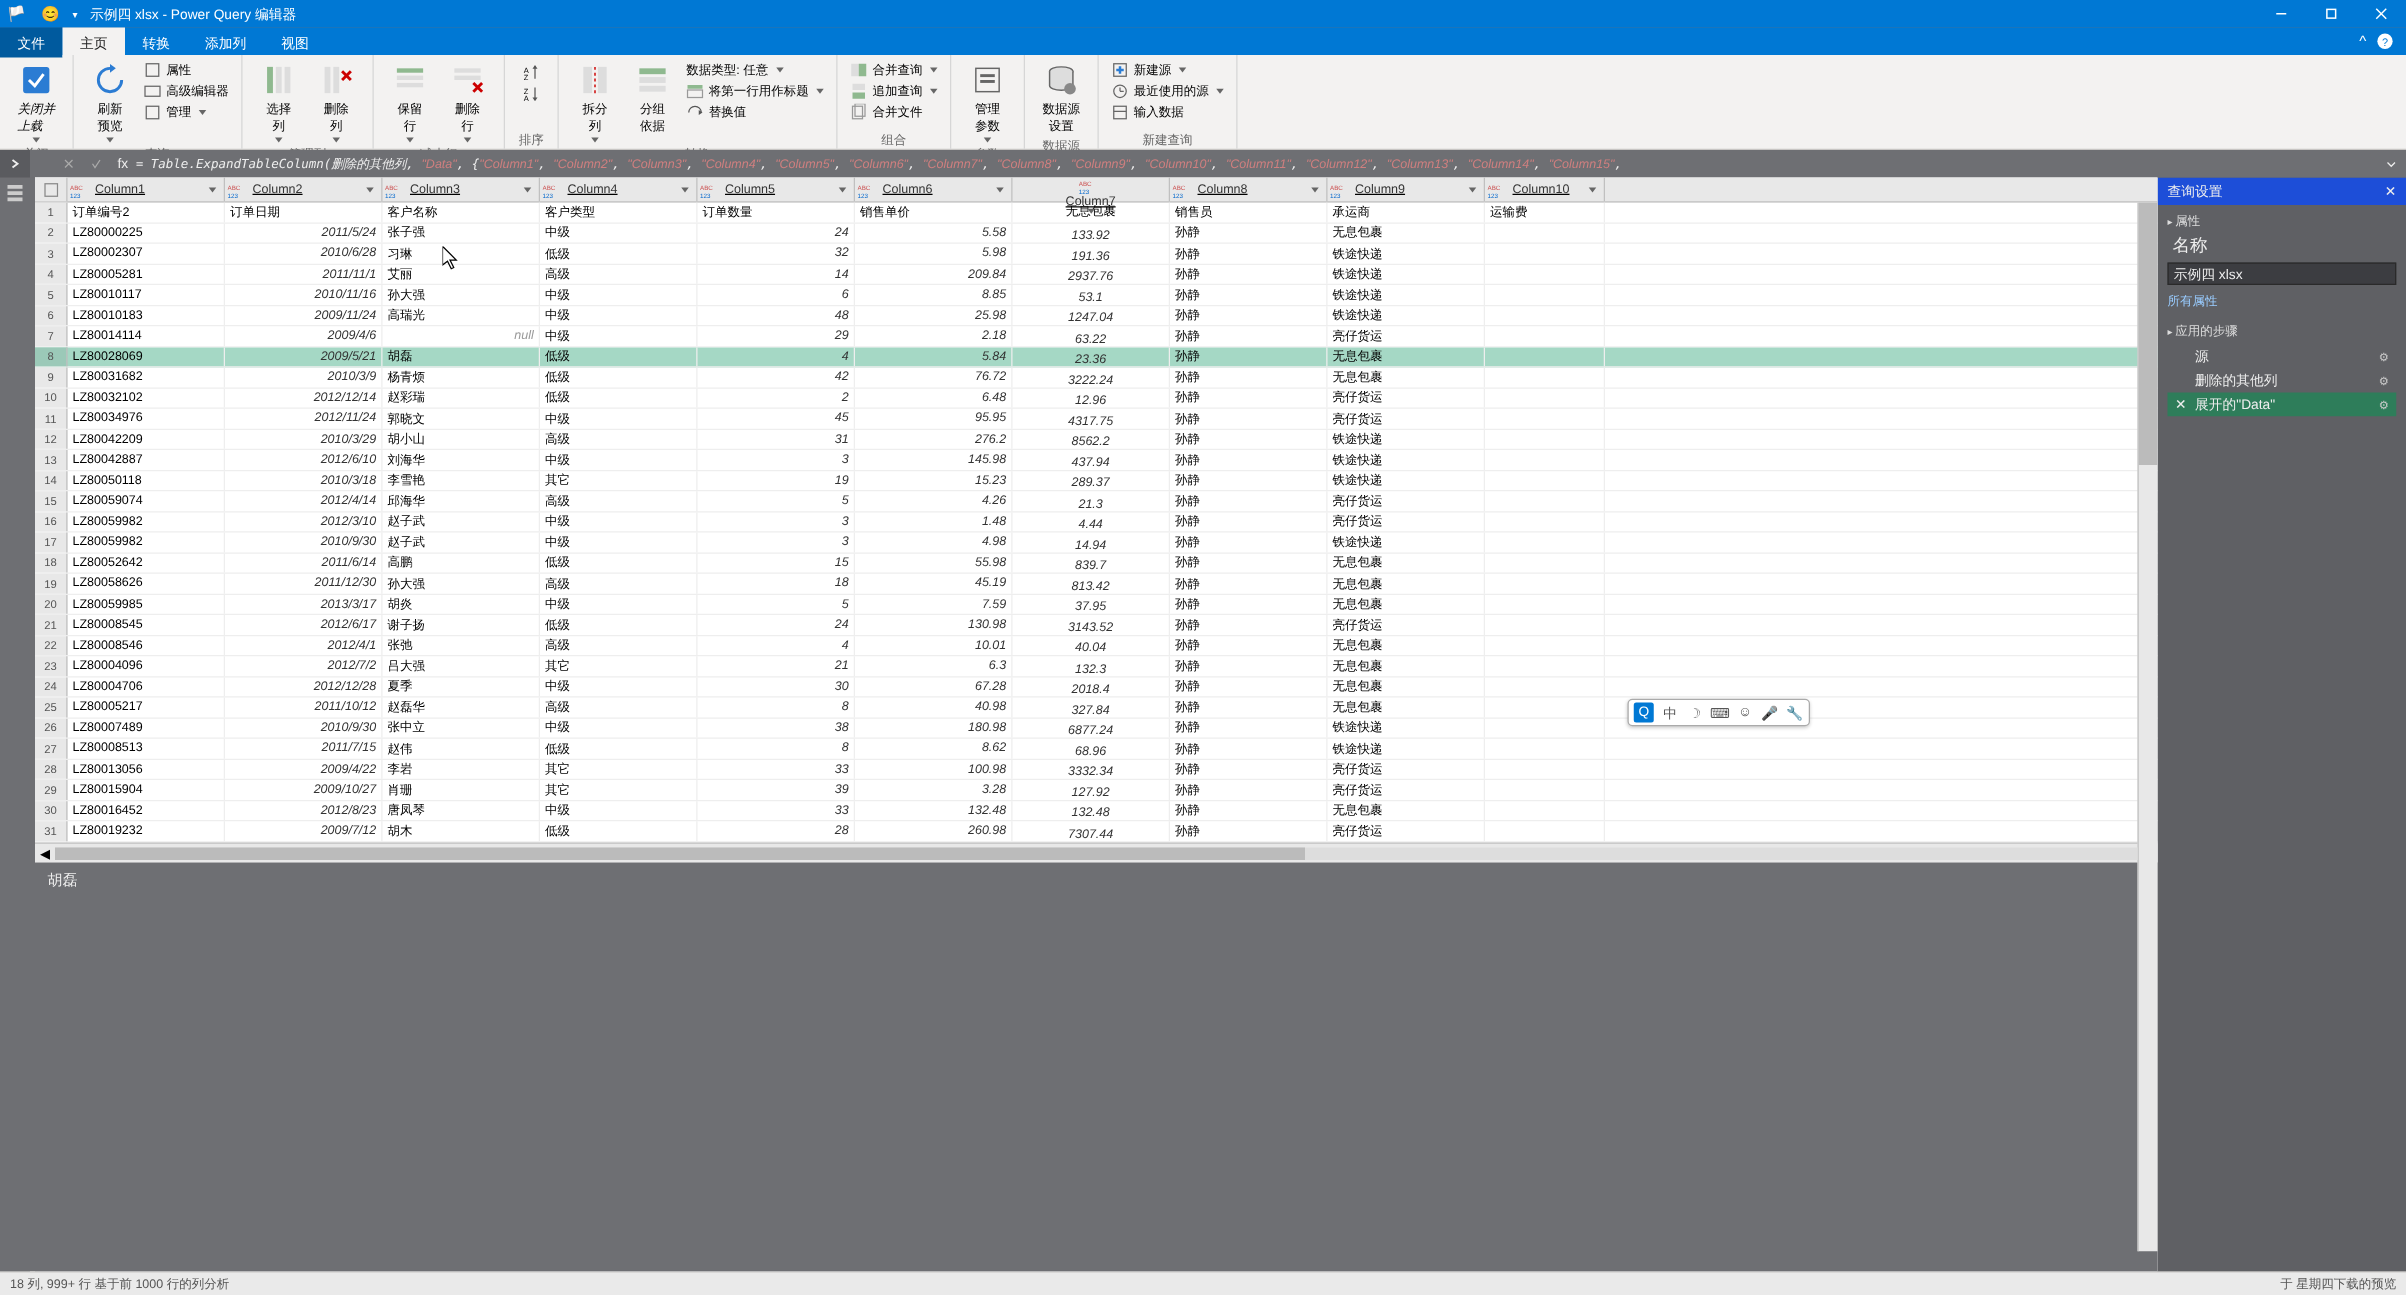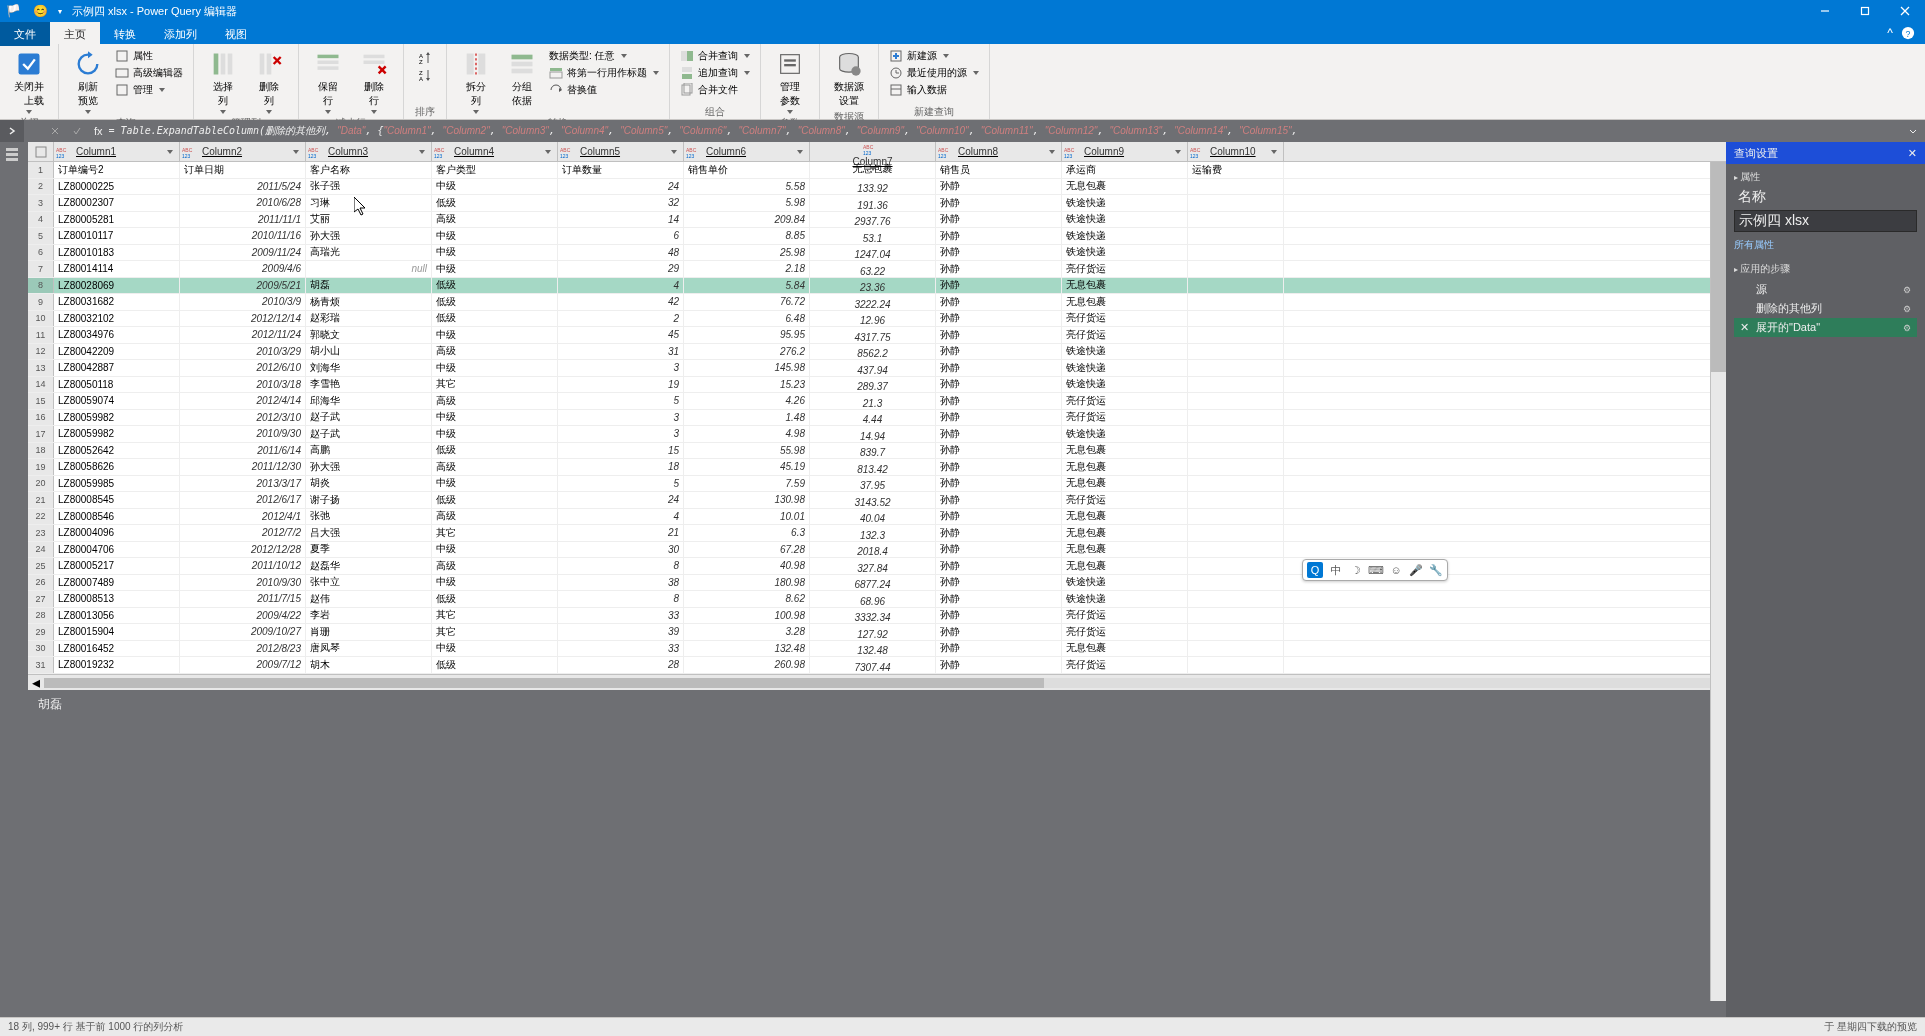--- a/index.html
+++ b/index.html
@@ -77,21 +77,21 @@
 
 .preview { background: #6e6f73; color: #eee; padding: 6px 10px; font-size: 12px; flex: 1; }
 
 
 .rightpane { width: 199px; background: #5f6064; color: #eee; display: flex; flex-direction: column; font-size: 11px; }
 .rightpane .hdr { height: 22px; background: #1d4ed8; display: flex; align-items: center; padding: 0 8px; justify-content: space-between; }
 .rightpane .hdr .x { cursor: pointer; }
 .rightpane .sect { padding: 4px 8px; }
 .rightpane .sect > .t { font-size: 10px; color: #ddd; padding: 2px 0; }
 .rightpane .sect > .t::before { content: "▸ "; font-size: 8px; }
-.rightpane input.name { width: 100%; background: #3c3d41; border: 1px solid #2a2a2a; color: #eee; padding: 2px 4px; font-size: 14px; margin: 2px 0; }
+.rightpane input.name { width: 100%; background: #3c3d41; border: 1px solid #2a2a2a; color: #eee; padding: 2px 4px; font-size: 11px; margin: 2px 0; }
 .rightpane .link { color: #9cf; font-size: 10px; cursor: pointer; }
 .rightpane .steps { padding: 2px 0; }
 .rightpane .step { padding: 2px 6px; display: flex; align-items: center; gap: 4px; cursor: pointer; }
 .rightpane .step .ic { width: 12px; }
 .rightpane .step.active { background: #2e7d5a; }
 .rightpane .step .gear { margin-left: auto; font-size: 9px; color: #ccc; }
 
 
 .status { height: 19px; background: #eaeaea; color: #555; font-size: 10px; display: flex; align-items: center; padding: 0 8px; justify-content: space-between; border-top: 1px solid #c8c6c4; }
 
@@ -156,21 +156,21 @@
 
   <div class="group">
       <div class="controls">
     <div class="bigbtn">
       <div class="ico">
             <svg viewBox="0 0 24 24">
               <rect x="3" y="3" width="18" height="18" fill="#2b7cd3" rx="2"></rect>
               <polyline points="7,12 11,16 17,8" fill="none" stroke="#fff" stroke-width="2"></polyline>
             </svg>
           </div>
-      <span style="white-space:pre;text-align:right;">关闭并
+      <span style="white-space:pre;text-align:left;font-style:italic;">关闭并
 上载</span>
           <span class="drop tri"></span>
     </div>
   </div>
       <div class="label">关闭</div>
     </div>
 
   <div class="group">
       <div class="controls">
     <div class="bigbtn">

